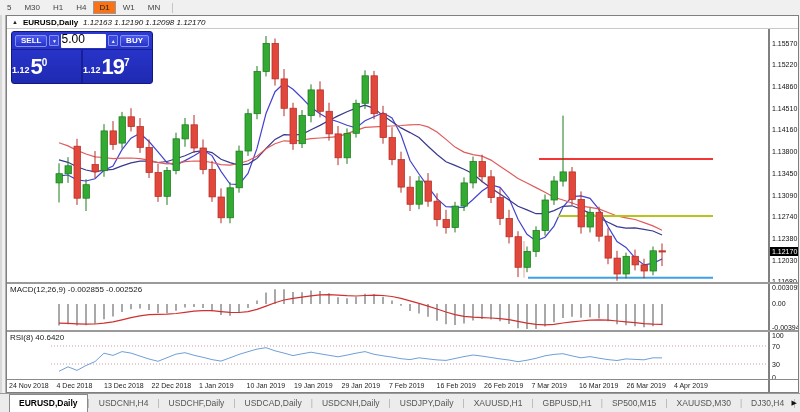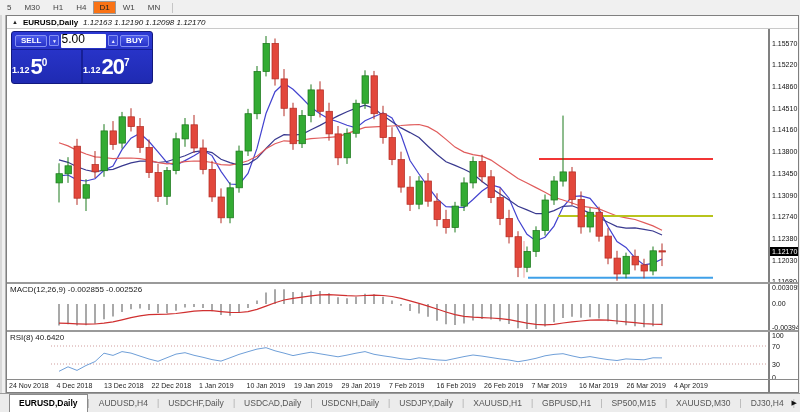--- a/index.html
+++ b/index.html
@@ -231,21 +231,21 @@
           <button class="btn">BUY</button>
         </div>
         <div class="w-row2">
           <div class="half">
             <span class="p-small">1.12</span>
             <span class="p-big">5</span>
             <span class="p-sup">0</span>
           </div>
           <div class="half">
             <span class="p-small">1.12</span>
-            <span class="p-big">20</span>
+            <span class="p-big">19</span>
             <span class="p-sup">7</span>
           </div>
         </div>
       </div>
     </div>
     <div class="axis" id="priceAxis">
         <div class="axis-label" style="top: 11px;">1.15570</div>
         <div class="axis-label" style="top: 32.4139px;">1.15220</div>
         <div class="axis-label" style="top: 54.4396px;">1.14860</div>
         <div class="axis-label" style="top: 75.8535px;">1.14510</div>
@@ -382,21 +382,21 @@
         <div class="date-label" style="left: 619.5px;">26 Mar 2019</div>
         <div class="date-label" style="left: 667px;">4 Apr 2019</div>
       </div>
     <div class="axis"></div>
   </div>
 </div>
 
 <div class="tabs-bar" id="tabsBar">
     <div class="tab active">EURUSD,Daily</div>
     <div class="tab-sep">|</div>
-    <div class="tab">AUDUSD,H4</div>
+    <div class="tab">USDCNH,H4</div>
     <div class="tab-sep">|</div>
     <div class="tab">USDCHF,Daily</div>
     <div class="tab-sep">|</div>
     <div class="tab">USDCAD,Daily</div>
     <div class="tab-sep">|</div>
     <div class="tab">USDCNH,Daily</div>
     <div class="tab-sep">|</div>
     <div class="tab">USDJPY,Daily</div>
     <div class="tab-sep">|</div>
     <div class="tab">XAUUSD,H1</div>

